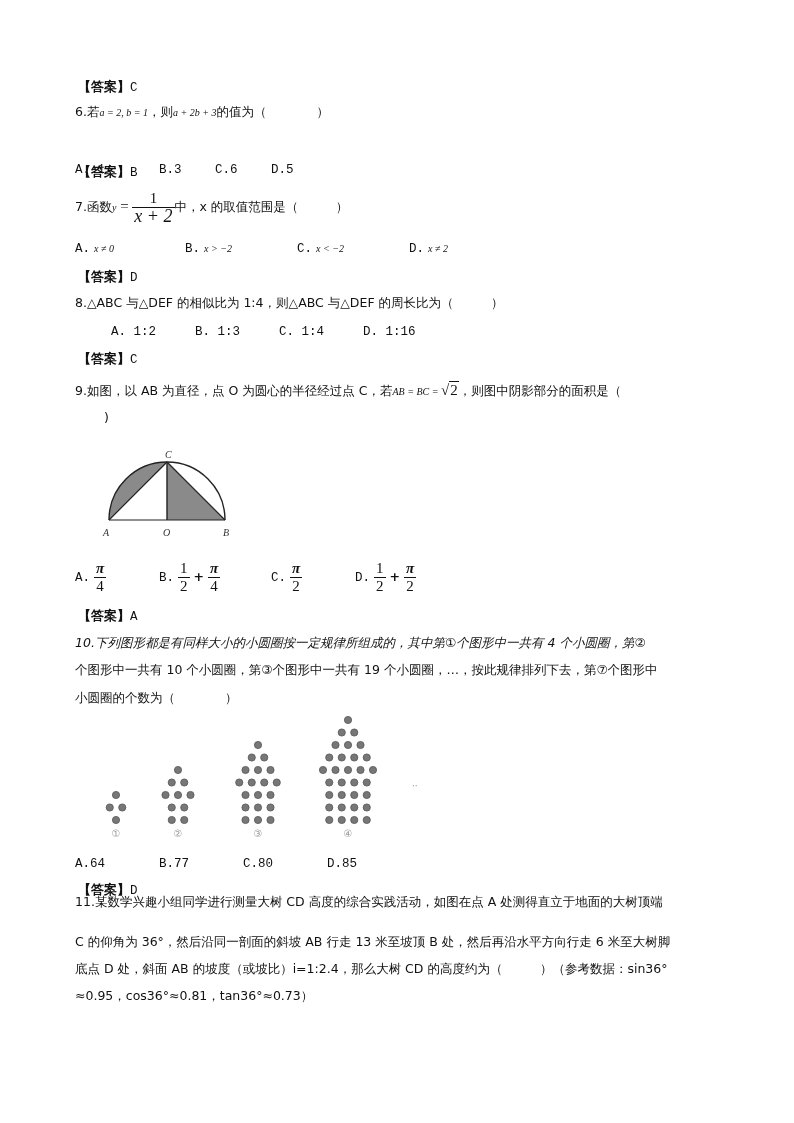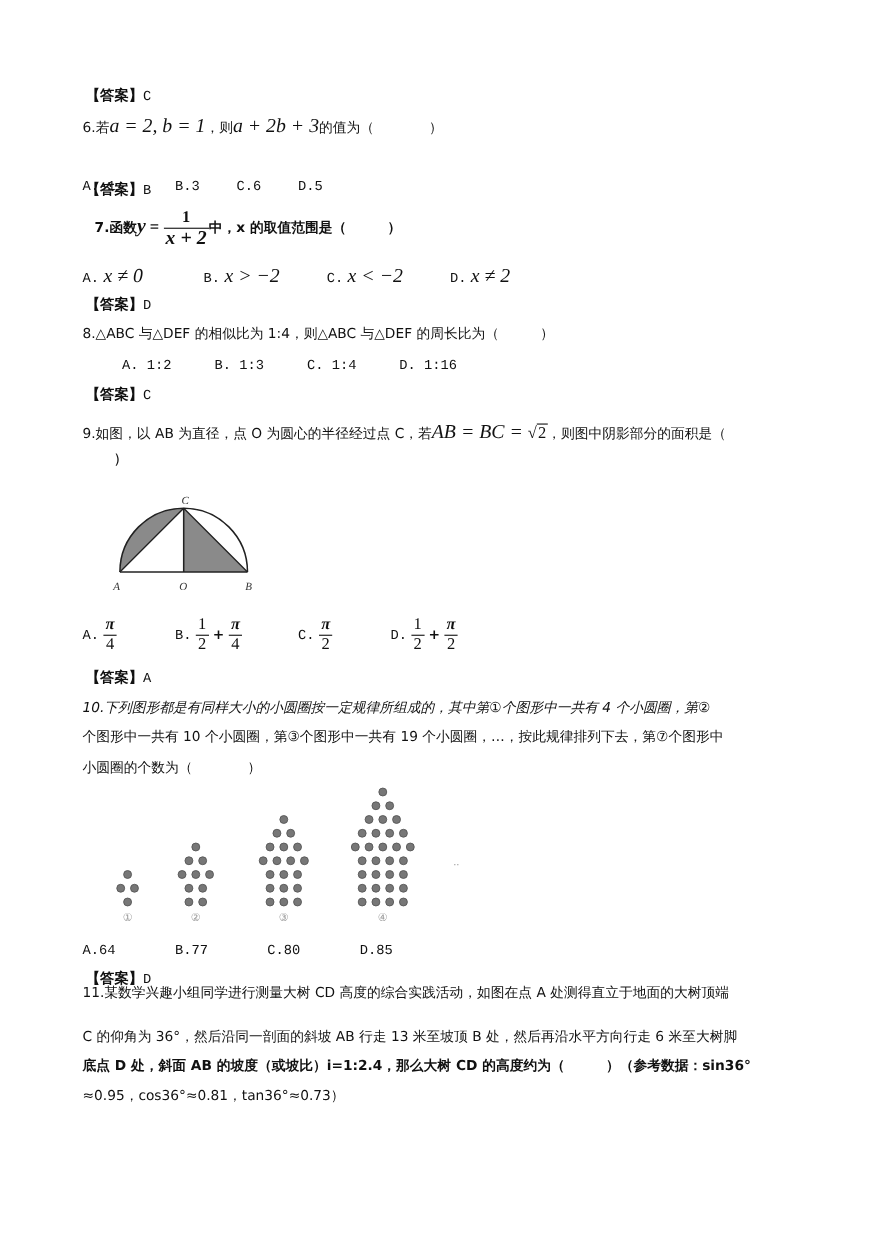--- a/index.html
+++ b/index.html
@@ -2,21 +2,21 @@
 <html><head>
 <meta charset="utf-8">
 <style>
   html, body { margin: 0; padding: 0; background: #ffffff; }
   body { width: 794px; height: 1123px; position: relative; overflow: hidden;
          font-family: "DejaVu Sans", "Liberation Sans", sans-serif; color: #111; font-size: 12.5px; }
   .abs { position: absolute; white-space: nowrap; }
   .ans { font-size: 13px; }
   .ans .br { font-weight: bold; }
   .mono { font-family: "Liberation Mono", "DejaVu Sans Mono", monospace; font-size: 12.5px; }
-  .it { font-family: "Liberation Serif", "DejaVu Serif", serif; font-style: italic; font-size: 18px; }
+  .it { font-family: "Liberation Serif", "DejaVu Serif", serif; font-style: italic; font-size: 10px; }
   .num { font-family: "Liberation Serif", "DejaVu Serif", serif; font-size: 15px; }
   .frac { display: inline-block; vertical-align: middle; text-align: center; font-family: "Liberation Serif", "DejaVu Serif", serif; font-size: 15px; line-height: 17px; }
   .frac .top { display: block; border-bottom: 1px solid #111; padding: 0 2px; }
   .frac .bot { display: block; padding: 0 2px; }
   .pi { font-weight: bold; font-style: italic; }
   .opt { display: inline-block; }
   .sqrt { font-family: "Liberation Serif", "DejaVu Serif", serif; font-size: 15px; }
   .sqrt .rad { border-top: 1px solid #111; padding: 0 1px; font-style: normal; }
   svg { position: absolute; }
 </style>
@@ -30,21 +30,21 @@
 <div class="abs" style="left:75px; top:104px;">
   <span>6.</span><span>若</span><span class="it">a = 2, b = 1</span><span>，则</span><span class="it">a + 2b + 3</span><span>的值为（　　　　）</span>
 </div>
 <div class="abs mono" style="left:75px; top:138px;margin-top:25px;">
   <span class="opt" style="width:84px">A.-1</span><span class="opt" style="width:56px">B.3</span><span class="opt" style="width:56px">C.6</span><span class="opt">D.5</span>
 </div>
 <div class="abs ans" style="left:78px; top:163px;">
   <span class="br">【答案】</span><span class="mono">B</span>
 </div>
 
-<div class="abs" style="left:86px; top:190px;font-weight:bold;">
+<div class="abs" style="left:75px; top:190px;">
   <span>7.</span><span>函数</span><span class="it">y</span><span class="num"> = </span><span class="frac"><span class="top">1</span><span class="bot it" style="font-size:18px">x + 2</span></span><span>中，x 的取值范围是（　　　）</span>
 </div>
 <div class="abs" style="left:75px; top:240px;">
   <span class="opt" style="width:110px"><span class="mono">A.</span> <span class="it">x ≠ 0</span></span><span class="opt" style="width:112px"><span class="mono">B.</span> <span class="it">x &gt; −2</span></span><span class="opt" style="width:112px"><span class="mono">C.</span> <span class="it">x &lt; −2</span></span><span class="opt"><span class="mono">D.</span> <span class="it">x ≠ 2</span></span>
 </div>
 <div class="abs ans" style="left:78px; top:268px;">
   <span class="br">【答案】</span><span class="mono">D</span>
 </div>
 
 <div class="abs" style="left:75px; top:295px;">
@@ -176,14 +176,14 @@
 
 <div class="abs mono" style="left:75px; top:857px;">
   <span class="opt" style="width:84px">A.64</span><span class="opt" style="width:84px">B.77</span><span class="opt" style="width:84px">C.80</span><span class="opt">D.85</span>
 </div>
 <div class="abs ans" style="left:78px; top:881px;">
   <span class="br">【答案】</span><span class="mono">D</span>
 </div>
 
 <div class="abs" style="left:75px; top:894px;">11.某数学兴趣小组同学进行测量大树 CD 高度的综合实践活动，如图在点 A 处测得直立于地面的大树顶端</div>
 <div class="abs" style="left:75px; top:934px;">C 的仰角为 36°，然后沿同一剖面的斜坡 AB 行走 13 米至坡顶 B 处，然后再沿水平方向行走 6 米至大树脚</div>
-<div class="abs" style="left:75px; top:961px;font-weight:bold;">底点 D 处，斜面 AB 的坡度（或坡比）i=1:2.4，那么大树 CD 的高度约为（　　　）（参考数据：sin36°</div>
+<div class="abs" style="left:75px; top:961px;">底点 D 处，斜面 AB 的坡度（或坡比）i=1:2.4，那么大树 CD 的高度约为（　　　）（参考数据：sin36°</div>
 <div class="abs" style="left:75px; top:988px;">≈0.95，cos36°≈0.81，tan36°≈0.73）</div>
 
 </body></html>

